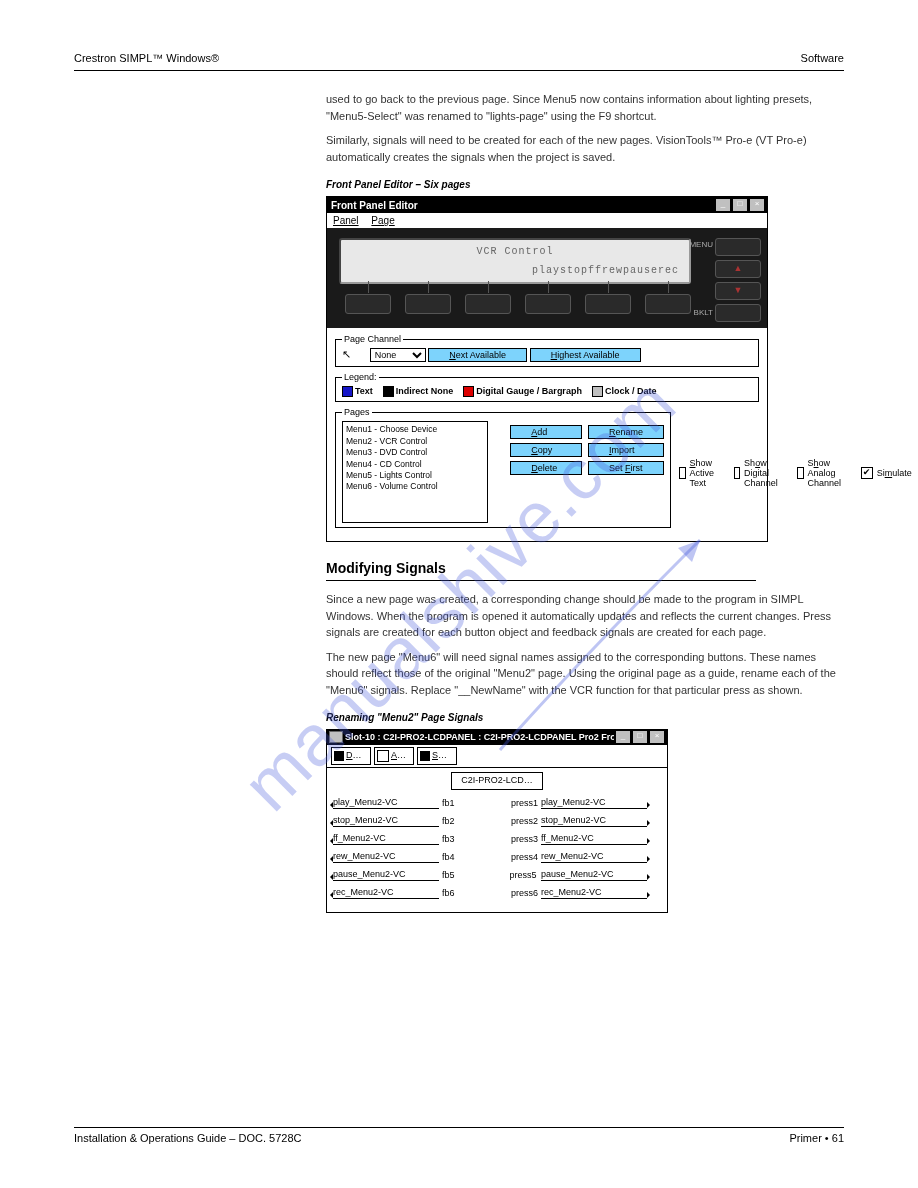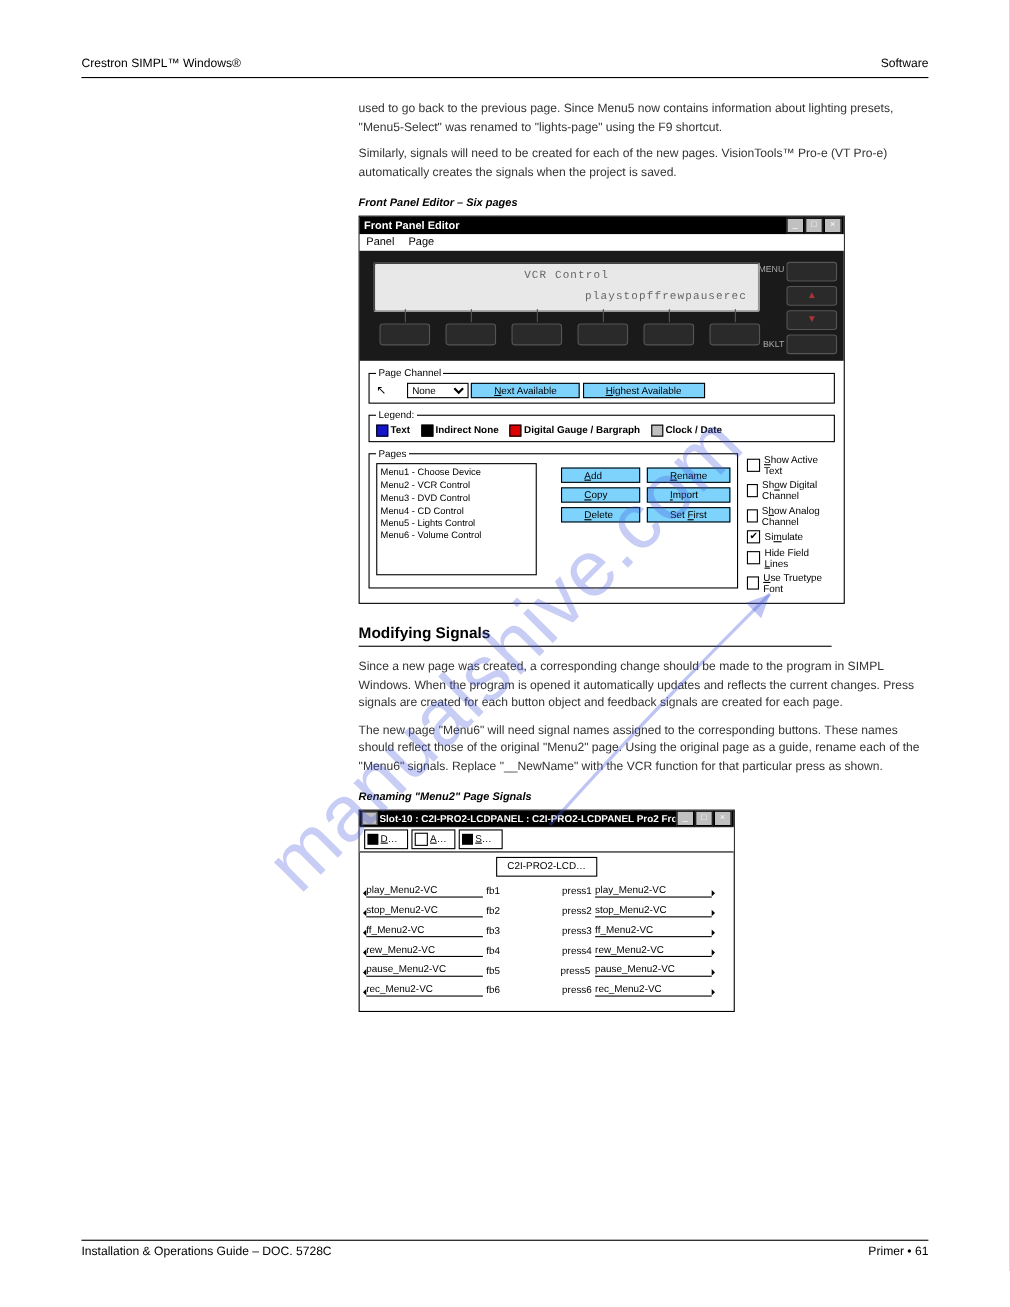--- a/index.html
+++ b/index.html
@@ -10,21 +10,21 @@
 .bodytext p{margin:0 0 8px 0}
 .section-title{font-size:14px;font-weight:bold;margin-top:18px;margin-bottom:4px}
 .hr-sub{border:none;border-top:1px solid #000;margin:0 0 10px 0;width:430px}
 .caption{font-size:10px;font-style:italic;font-weight:bold;margin:14px 0 6px 252px}
 .figure{margin-left:252px;border:1px solid #000}
 .win{width:440px;background:#fff;font-size:9px}
 .titlebar{background:#000;color:#fff;display:flex;align-items:center;height:16px;padding:0 2px}
 .titlebar .t{font-weight:bold;font-size:10px;flex:1;padding-left:2px}
 .winbtn{width:14px;height:12px;background:#c0c0c0;border:1px solid #000;margin-left:1px;font-size:8px;line-height:10px;text-align:center}
 .menubar{background:#fff;padding:2px 6px;font-size:10px}
-.menubar span{margin-right:10px;}
+.menubar span{margin-right:10px;text-decoration:underline}
 .panel-dark{background:#1a1a1a;padding:10px 12px 14px 12px;position:relative}
 .lcd{background:#e8e8e8;height:42px;border:2px inset #999;border-radius:3px;margin-right:64px;position:relative;font-family:'Courier New',monospace;color:#666;font-size:10px;letter-spacing:1px}
 .lcd .l1{position:absolute;top:6px;left:0;right:0;text-align:center}
 .lcd .l2{position:absolute;bottom:6px;left:10px;right:10px;display:flex;justify-content:flex-end}
 .softbtns{display:flex;justify-content:space-between;margin:10px 64px 0 6px}
 .softbtn{width:44px;height:18px;background:#2a2a2a;border:1px solid #555;border-radius:3px;position:relative}
 .softbtn::before{content:'';position:absolute;left:50%;top:-14px;width:1px;height:12px;background:#555}
 .sidebtns{position:absolute;right:6px;top:10px;display:flex;flex-direction:column;gap:4px}
 .sbtn{width:44px;height:16px;background:#2a2a2a;border:1px solid #555;border-radius:3px}
 .sbl{position:absolute;right:54px;color:#aaa;font-size:8px}
@@ -32,21 +32,21 @@
 fieldset{border:1px solid #000;font-size:9px;margin:0 0 5px 0;padding:4px 6px}
 legend{font-size:9px;padding:0 2px}
 .btn95{background:#7dd3fc;border:1px solid #000;padding:1px 20px;font-size:9px;display:inline-block}
 .btn95 u{text-decoration:underline}
 select.sel95{font-size:9px;border:1px solid #000;background:#fff;width:56px}
 .legend-row{display:flex;gap:10px;align-items:flex-end}
 .sw{width:9px;height:9px;border:1px solid #000;display:inline-block;vertical-align:middle;margin-right:2px}
 .pages-area{display:flex;gap:22px}
 .pages-list{border:1px solid #000;width:142px;height:96px;padding:2px 3px;font-size:8.5px;line-height:1.35}
 .pages-buttons{display:grid;grid-template-columns:1fr 1fr;gap:4px 6px;align-content:start;padding-top:4px}
-.checks{display:flex;flex-direction:column;gap:3px;padding-top:2px}
+.checks{display:flex;flex-direction:row;gap:14px;padding-top:2px}
 .chk{display:flex;align-items:center;gap:4px;font-size:9px}
 .chk .box{width:10px;height:10px;border:1px solid #000;background:#fff;font-size:9px;line-height:9px;text-align:center}
 .watermark{position:absolute;left:50%;top:50%;transform:translate(-50%,-50%) rotate(-45deg);font-size:72px;color:rgba(70,90,220,0.30);font-weight:normal;letter-spacing:1px;pointer-events:none;font-family:Arial}
 .footer{position:absolute;left:74px;right:74px;bottom:44px;font-size:11px}
 .footer .hr{margin-bottom:4px}
 .footer .row{display:flex;justify-content:space-between}
 .arrow{position:absolute;left:460px;top:520px;width:260px;height:260px;pointer-events:none}
 
 .win2{width:340px;font-size:9px}
 .tbar2{background:#000;color:#fff;display:flex;height:14px;align-items:center;padding:0 2px}

